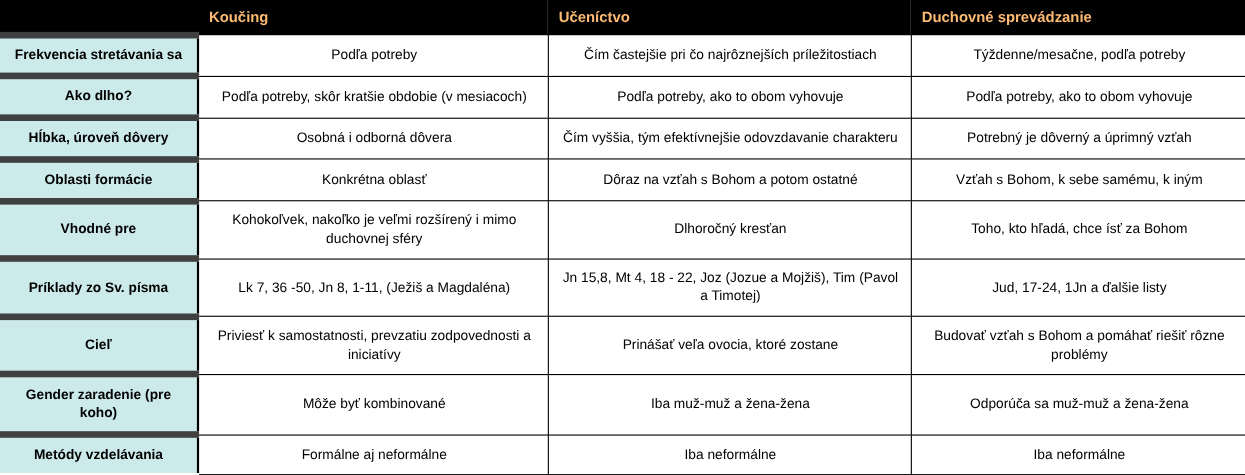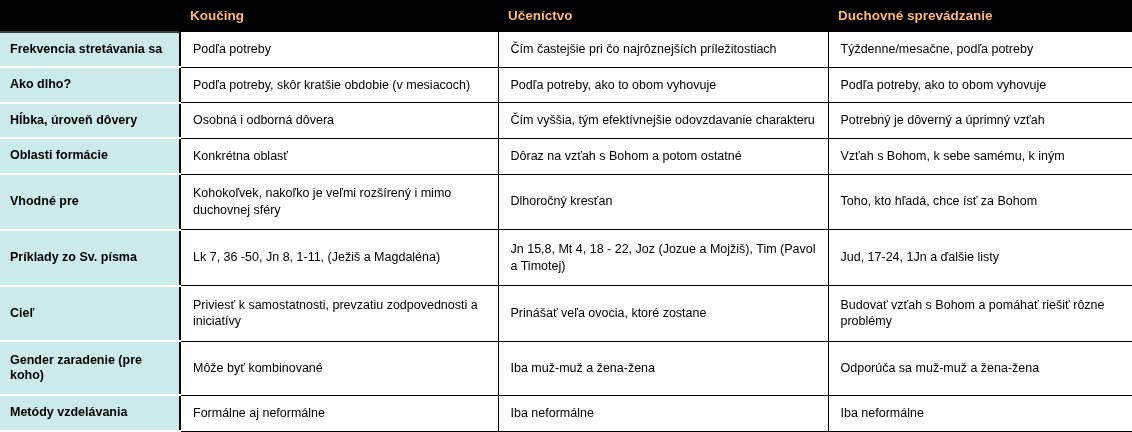--- a/index.html
+++ b/index.html
@@ -38,34 +38,34 @@
   }
   thead th.corner {
     background: #000000;
   }
 
   tbody th.rowhead {
     background: #cdeaea;
     color: #000000;
     font-size: 12.5px;
     font-weight: bold;
-    text-align: left;
+    text-align: center;
     vertical-align: middle;
     padding: 6px 10px 6px 10px;
-    border-top: 2px solid #404040;
+    border-top: 6px solid #404040;
     border-bottom: 2px solid #ffffff;
     border-right: 2px solid #000000;
     box-sizing: border-box;
     line-height: 1.25;
   }
   tbody td {
     background: #ffffff;
     color: #000000;
     font-size: 12.5px;
-    text-align: left;
+    text-align: center;
     vertical-align: middle;
     padding: 6px 10px 6px 12px;
     border-bottom: 1px solid #000000;
     border-right: 1px solid #000000;
     box-sizing: border-box;
     line-height: 1.35;
   }
   tbody tr:first-child td {
     border-top: 1px solid #000000;
   }

